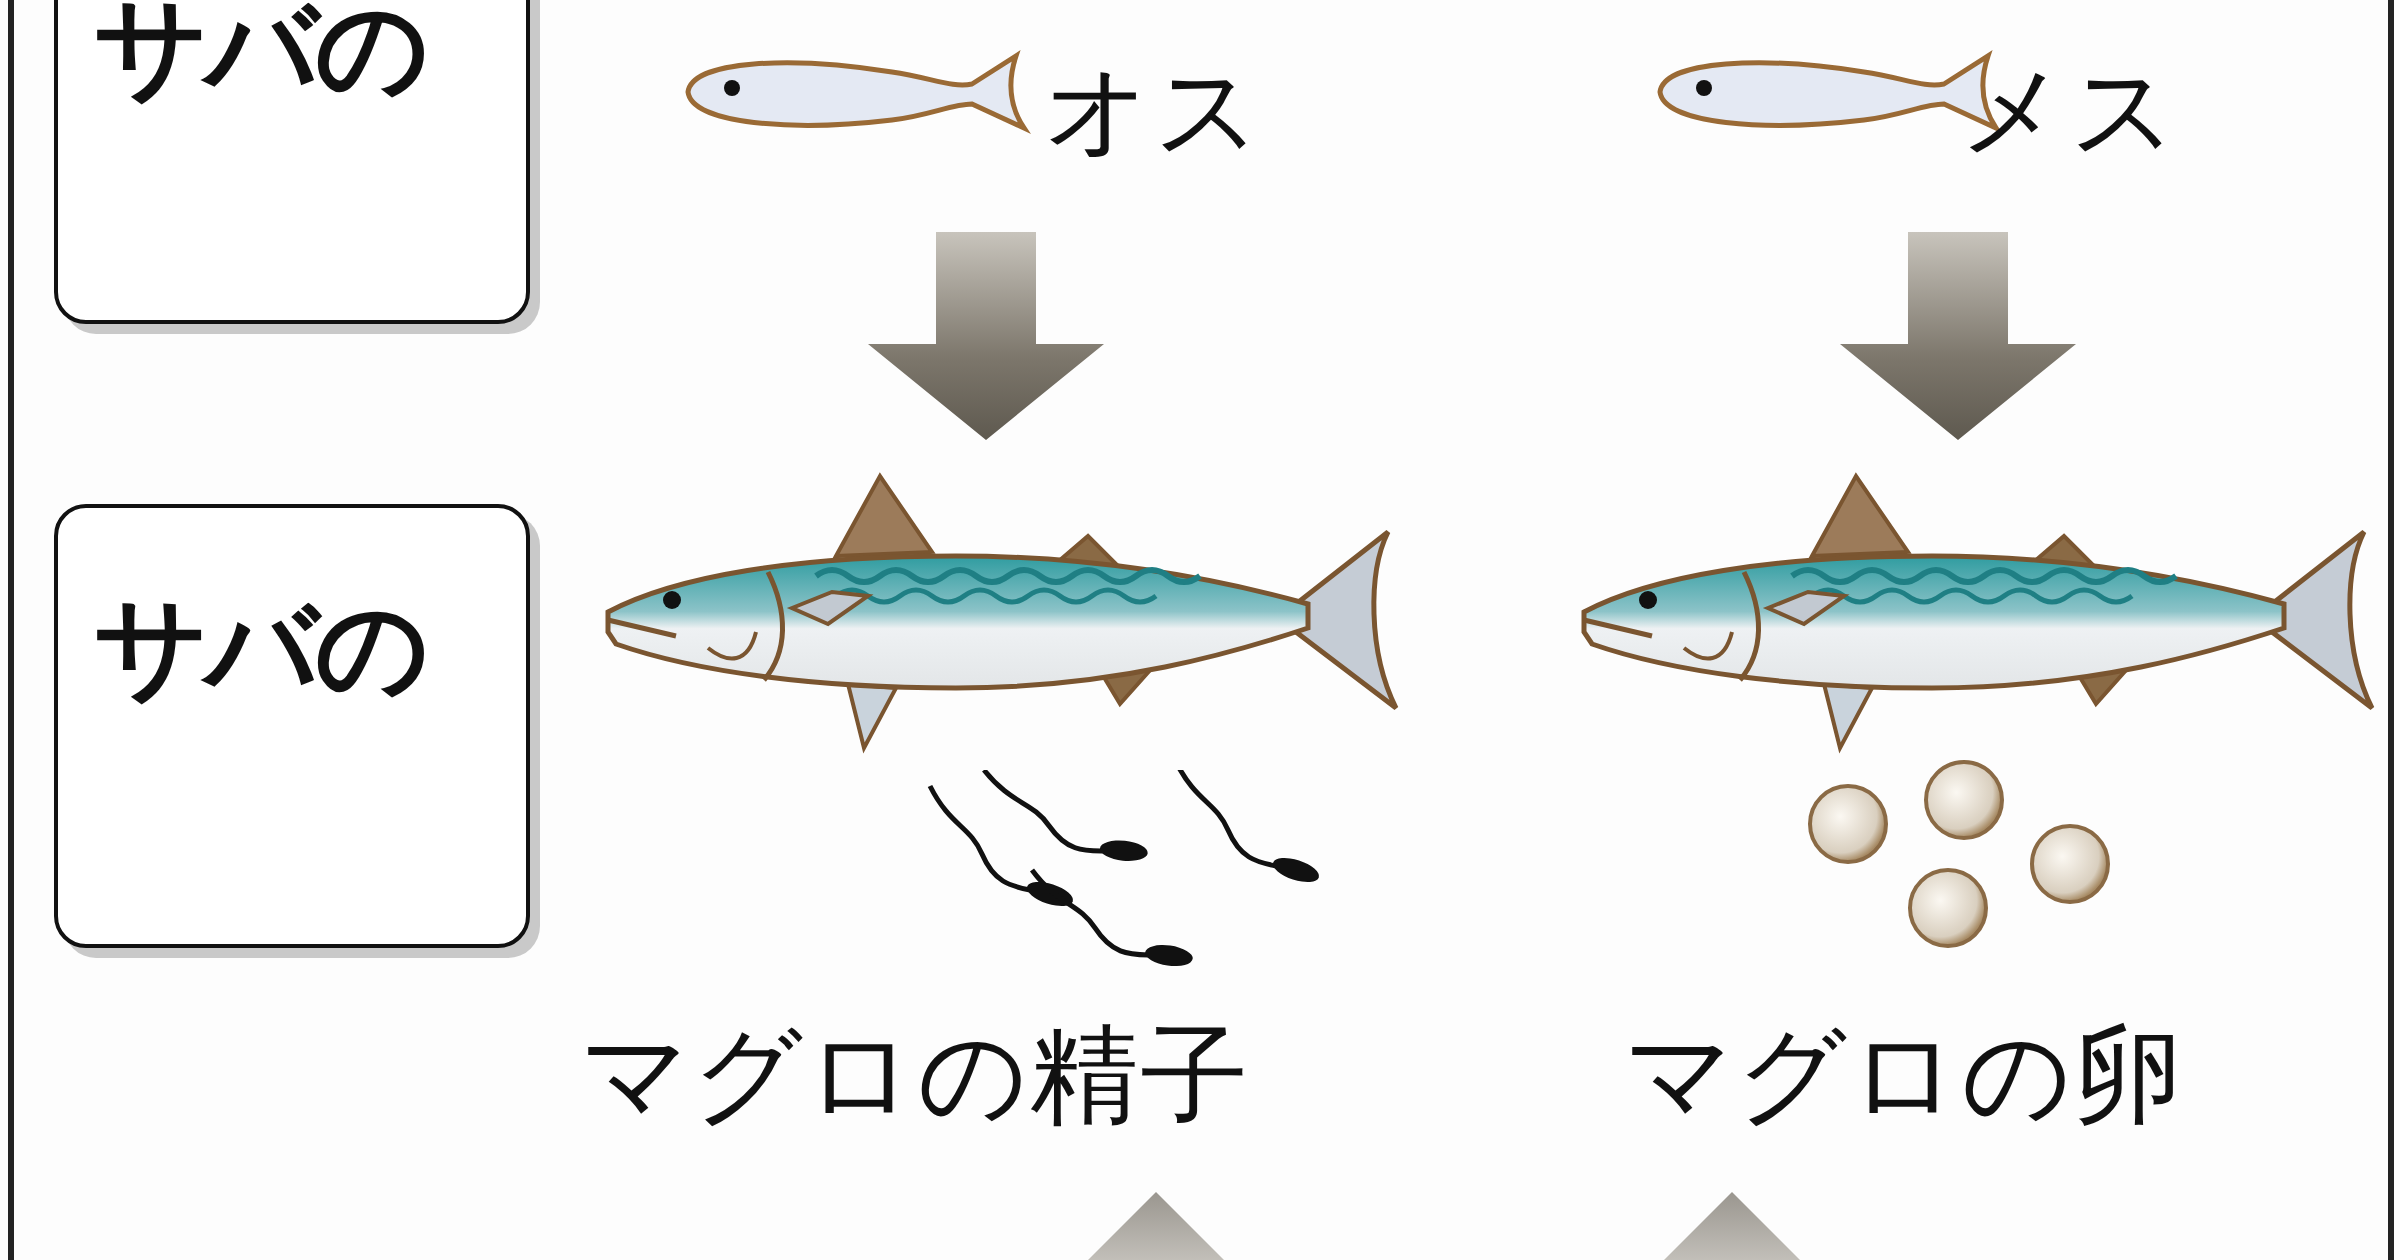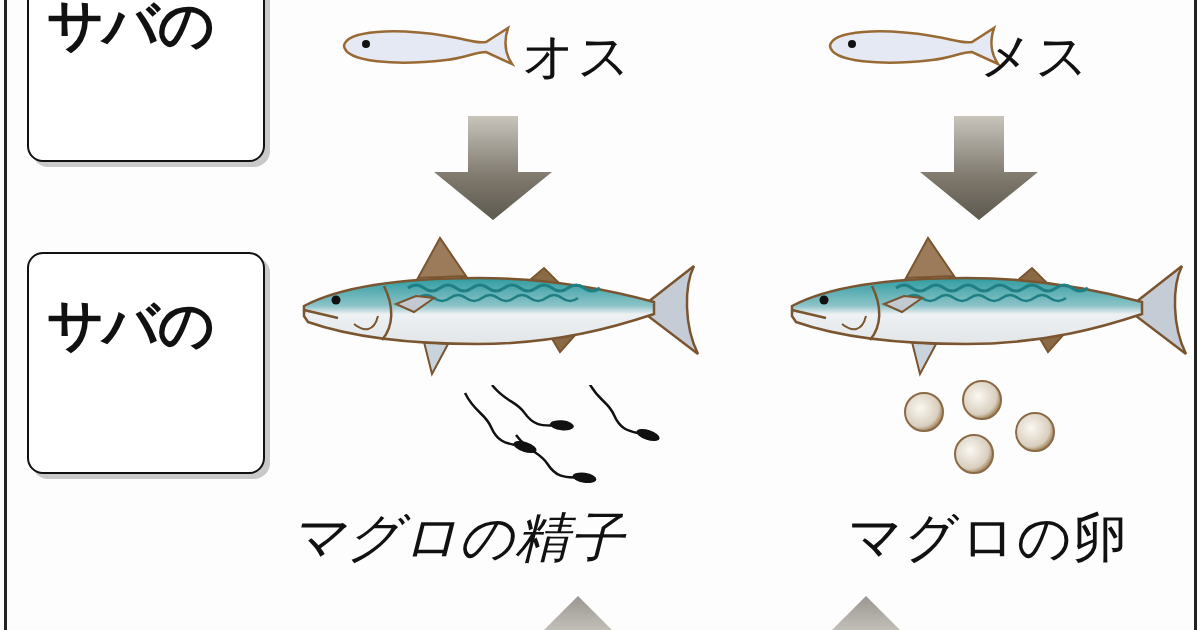--- a/index.html
+++ b/index.html
@@ -15,22 +15,22 @@
   .box-juvenile { left:27px; top:-40px; width:238px; height:202px; }
   .box-juvenile .txt { top:32px; }
   .box-adult { left:27px; top:252px; width:238px; height:222px; }
   .box-adult .txt { top:40px; }
 
   .sex-label { position:absolute; font-size:52px; line-height:56px; letter-spacing:2px; }
   .male-label { left:522px; top:28px; }
   .female-label { left:980px; top:28px; }
 
   .result-label { position:absolute; font-size:54px; line-height:60px; letter-spacing:1px; }
-  .sperm-label { left:290px; top:508px;font-style:italic; }
-  .egg-label { left:848px; top:508px; }
+  .sperm-label { left:290px; top:508px; }
+  .egg-label { left:812px; top:508px; }
 
   .abs { position:absolute; }
 </style>
 </head>
 <body>
 
 <svg width="0" height="0" style="position:absolute">
   <defs>
     <linearGradient id="arrowGrad" x1="0" y1="0" x2="0" y2="1">
       <stop offset="0" stop-color="#c8c4bc"></stop>

